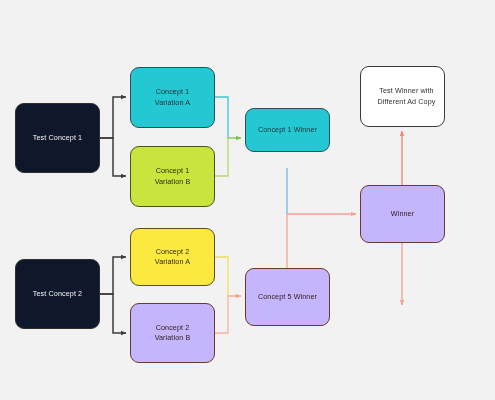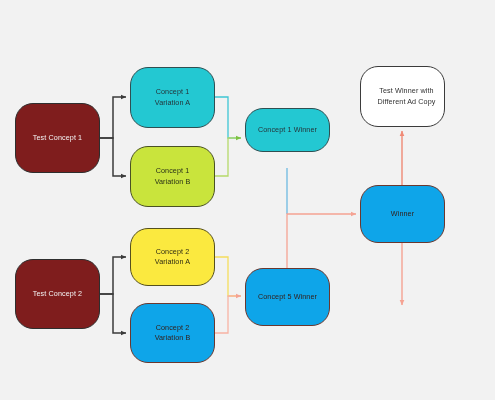--- a/index.html
+++ b/index.html
@@ -22,58 +22,58 @@
   #edges {
     position: absolute;
     left: 0;
     top: 0;
     width: 495px;
     height: 400px;
   }
   .node {
     position: absolute;
     box-sizing: border-box;
-    border-radius: 18px;
+    border-radius: 9px;
     border: 1.4px solid #3b3b3b;
     display: flex;
     align-items: center;
     justify-content: center;
     text-align: center;
     font-size: 7.2px;
     line-height: 1.45;
     letter-spacing: 0.1px;
     z-index: 2;
     padding: 2px;
   }
   .node .label {
     display: block;
     white-space: pre-line;
   }
   .node.dark {
-    background: #7f1d1d;
+    background: #0f172a;
     border-color: #2e2e2e;
     color: #f4f4f4;
   }
   .node.cyan {
     background: #23c8d2;
     border-color: #2f4f52;
     color: #25343a;
   }
   .node.lime {
     background: #c9e43c;
     border-color: #4a5224;
     color: #283018;
   }
   .node.yellow {
     background: #fbe93f;
     border-color: #55501e;
     color: #2f2c14;
   }
   .node.salmon {
-    background: #0ea5e9;
+    background: #c4b5fd;
     border-color: #6b382f;
     color: #33201c;
   }
   .node.white {
     background: #ffffff;
     border-color: #3b3b3b;
     color: #303030;
     padding-left: 10px;
   }
 </style>

